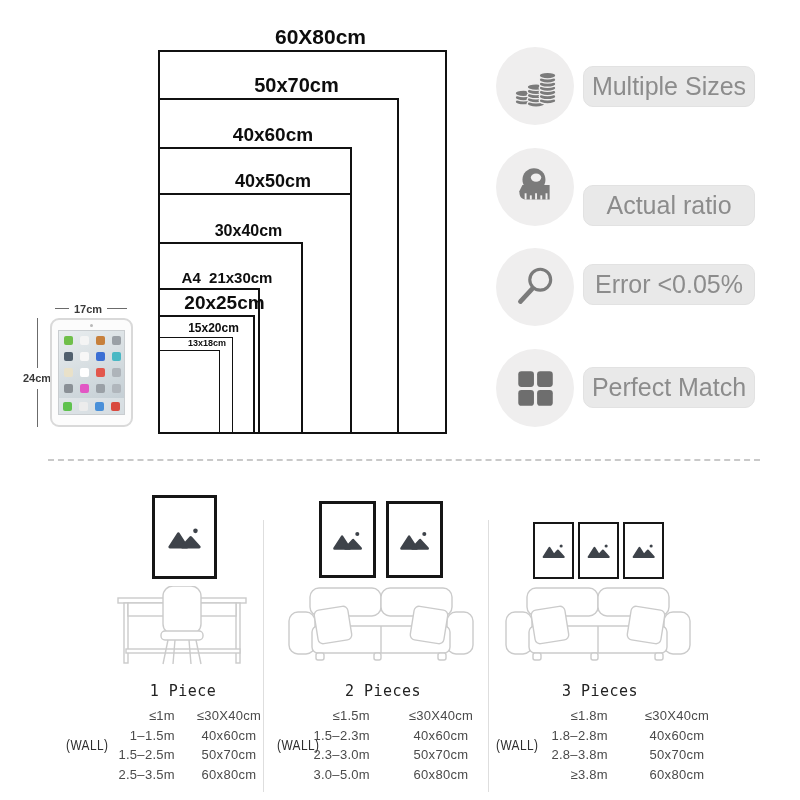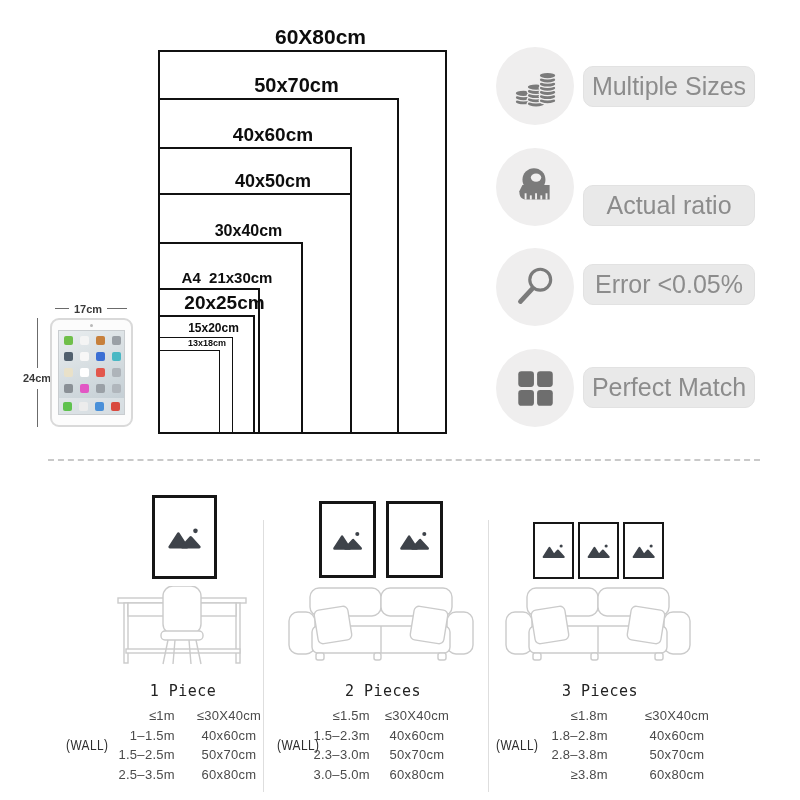--- a/index.html
+++ b/index.html
@@ -246,21 +246,21 @@
         <line x1="95" y1="42" x2="95" y2="69"></line>
       <rect x="30" y="24" width="34" height="34" rx="5" transform="rotate(-9 47 41)"></rect>
       <rect x="126" y="24" width="34" height="34" rx="5" transform="rotate(9 143 41)"></rect>
       <rect x="30" y="69" width="8" height="7" rx="2"></rect>
         <rect x="88" y="69" width="7" height="7" rx="2"></rect>
         <rect x="152" y="69" width="8" height="7" rx="2"></rect>
     </g>
   </svg>
   <div class="piece-label" style="left:308px;">2 Pieces</div>
   <div class="wall-label" style="left:277px;">(WALL)</div>
-  <div class="size-table" style="left:298px;grid-template-columns:72px 90px;column-gap:2px;">
+  <div class="size-table" style="left:298px;grid-template-columns:72px 90px;column-gap:26px;">
     <div class="c1">≤1.5m</div>
       <div class="c2">≤30X40cm</div>
     <div class="c1">1.5–2.3m</div>
       <div class="c2">40x60cm</div>
     <div class="c1">2.3–3.0m</div>
       <div class="c2">50x70cm</div>
     <div class="c1">3.0–5.0m</div>
       <div class="c2">60x80cm</div>
   </div>
 

